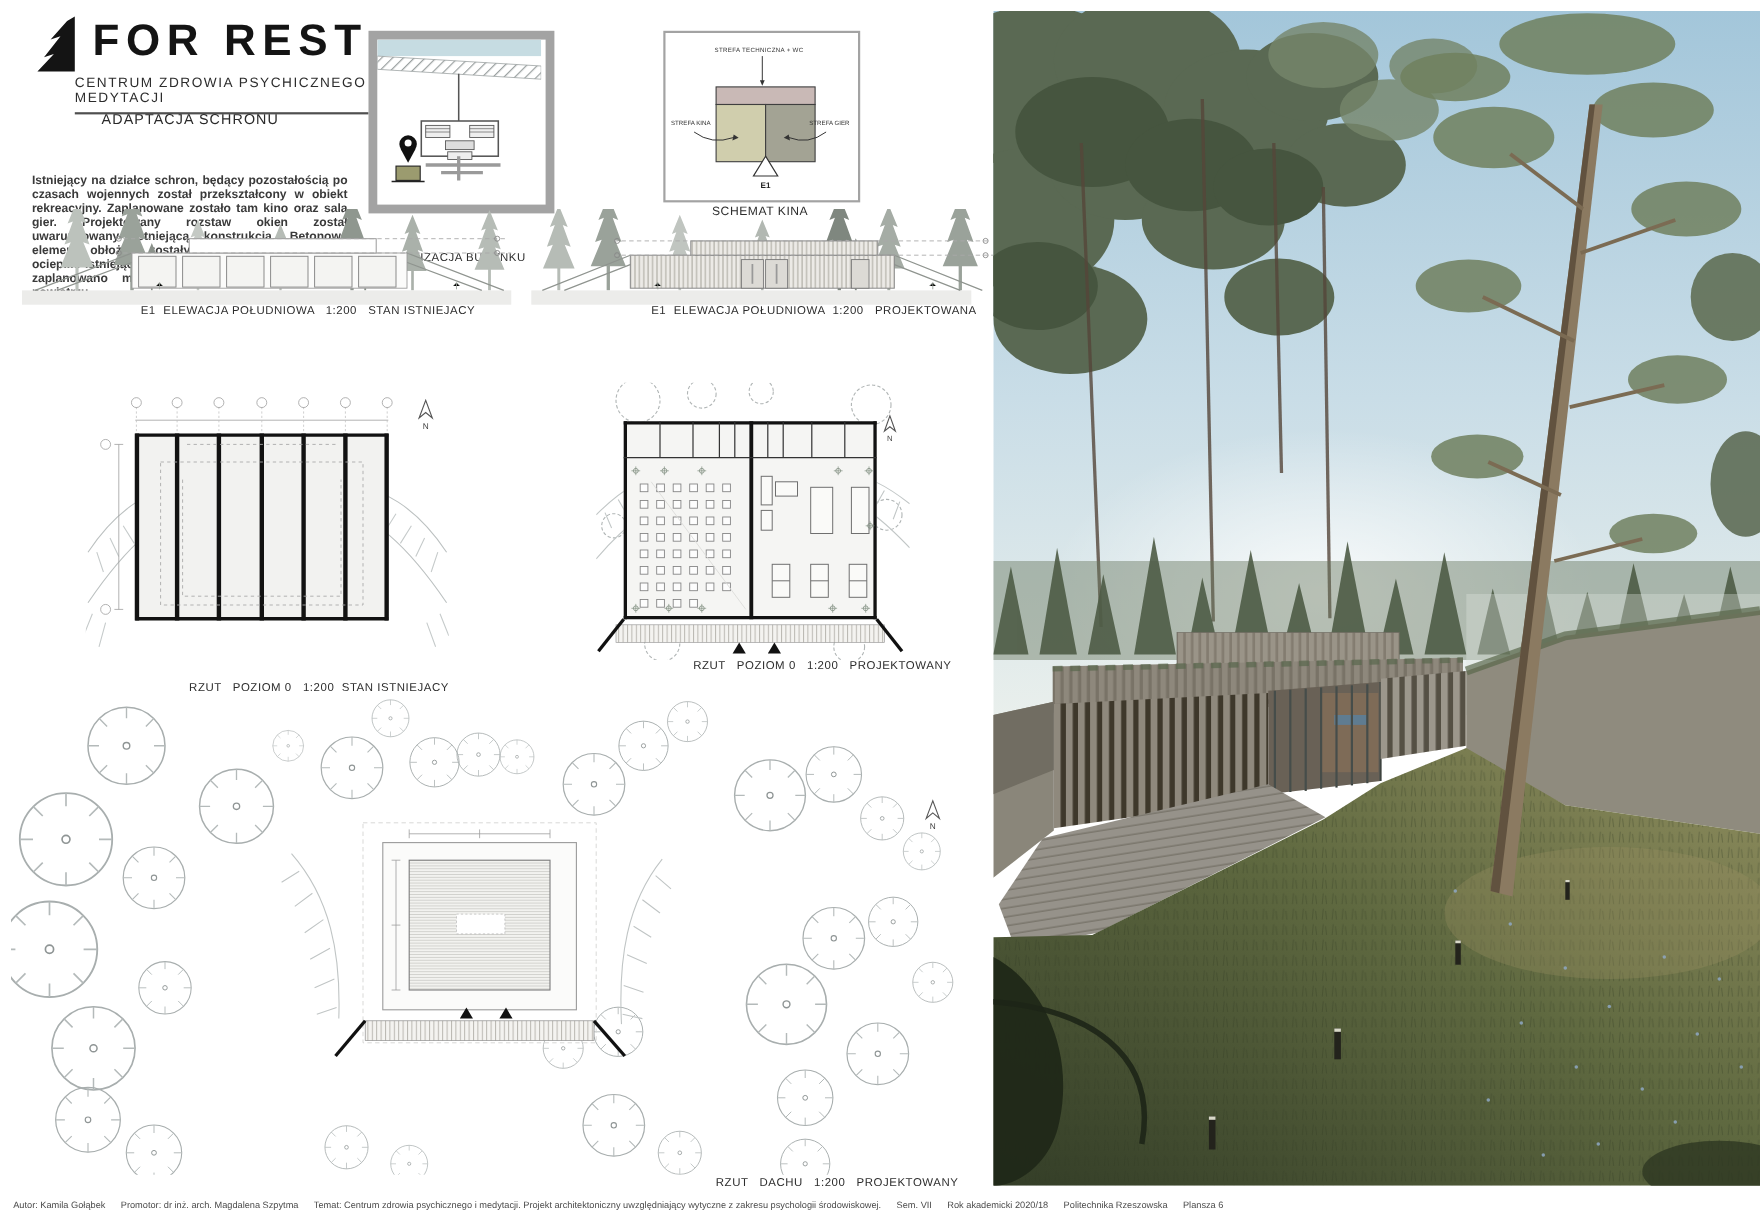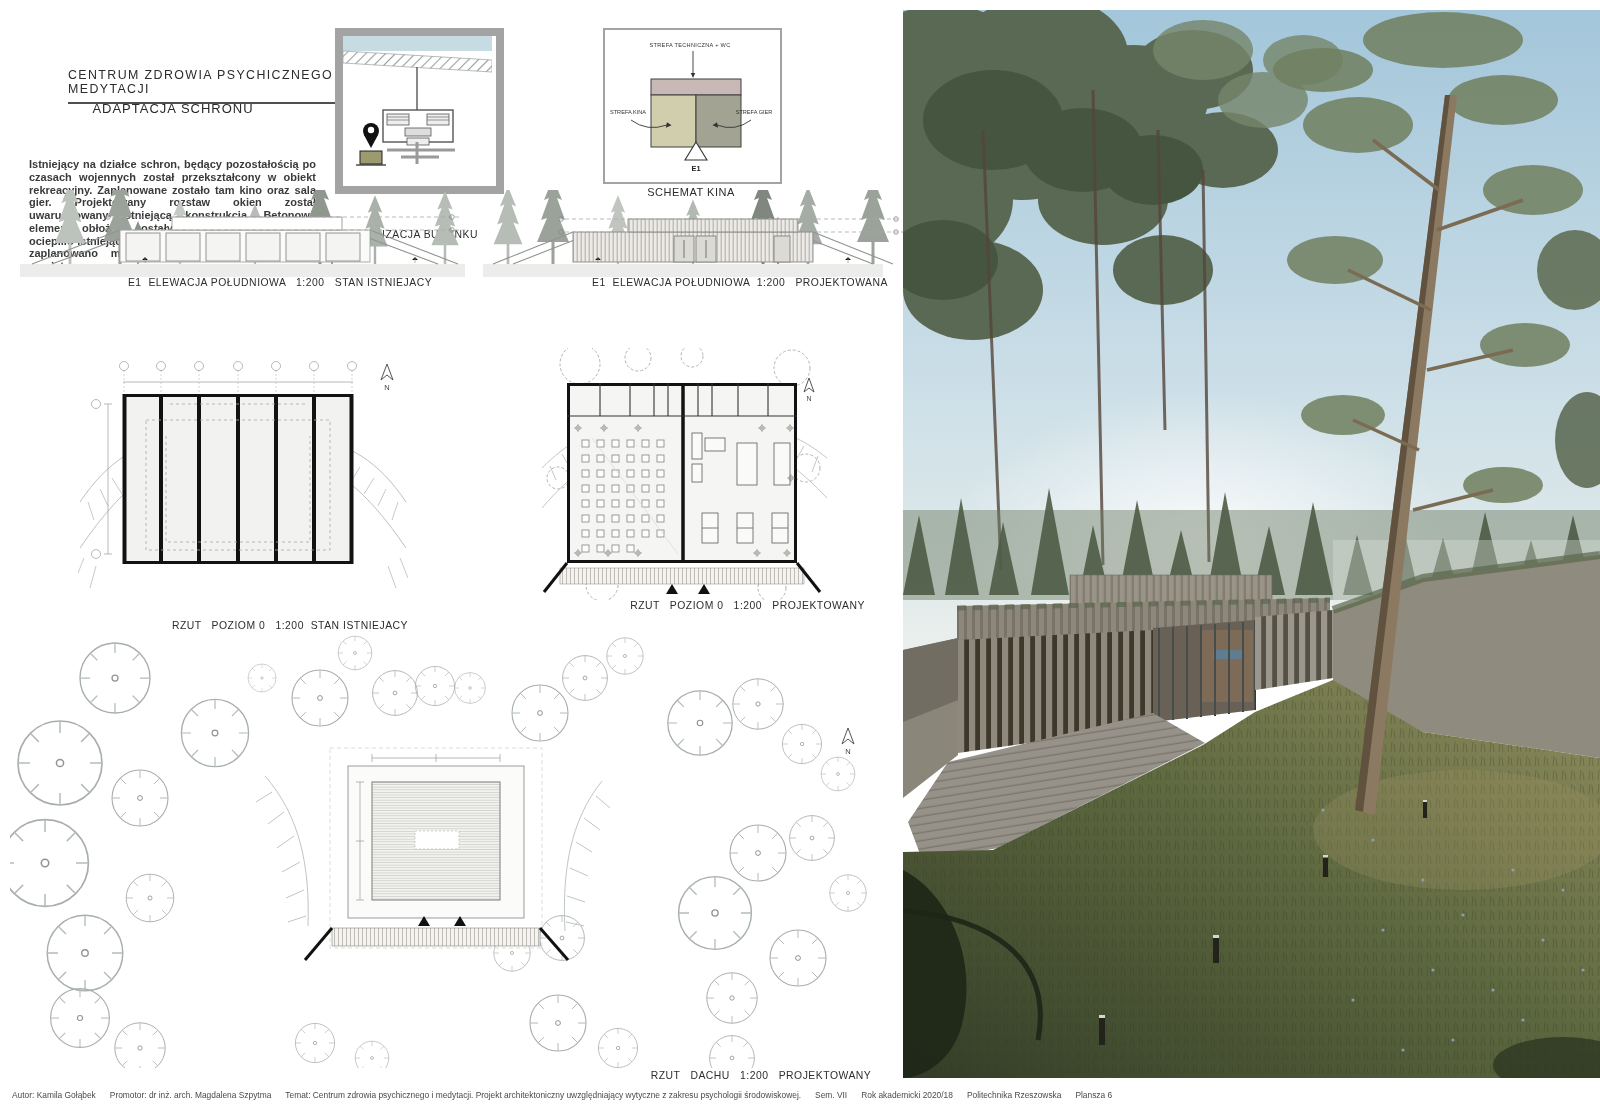--- a/index.html
+++ b/index.html
@@ -21,20 +21,26 @@
   .footer{position:absolute;left:12px;top:1090px;width:880px;font-size:8.4px;color:#4a4a4a;
           display:flex;gap:14px;white-space:pre;}
   svg{display:block;}
   .svgtext{font-family:"Liberation Sans",sans-serif;}
 </style>
 </head>
 <body>
 
 <div class="canvas">
 
+  <div class="logo">
+    <svg width="46" height="52" viewBox="0 0 46 52">
+      <path d="M38 1 L38 51 L4 51 L19 35 L10 38 L25 19 L16 22 L31 5 Z" fill="#141414"></path>
+    </svg>
+    <div class="logo-title">FOR REST</div>
+  </div>
   <div class="subtitle">CENTRUM ZDROWIA PSYCHICZNEGO I MEDYTACJI</div>
 
   <div class="intro-head">ADAPTACJA SCHRONU</div>
   <div class="intro-body">Istniejący na działce schron, będący pozostałością po czasach wojennych został przekształcony w obiekt rekreacyjny. Zaplanowane zostało tam kino oraz sala gier. Projektowany rozstaw okien został uwarunkowany istniejącą konstrukcją. Betonowe elementy obłożone zostały deskami drewnianymi, co ociepliło istniejącą betonową bryłę. Na dachu schronu zaplanowano miejsce do ćwiczeń na świeżym powietrzu.</div>
 
   <div class="diag-box" style="left:335px;top:28px;width:153px;height:150px;">
     <svg width="149" height="146" viewBox="0 0 149 146">
       <defs>
         <pattern id="roadH" width="7" height="7" patternUnits="userSpaceOnUse" patternTransform="rotate(45)">
           <rect width="7" height="7" fill="#ffffff"></rect>

